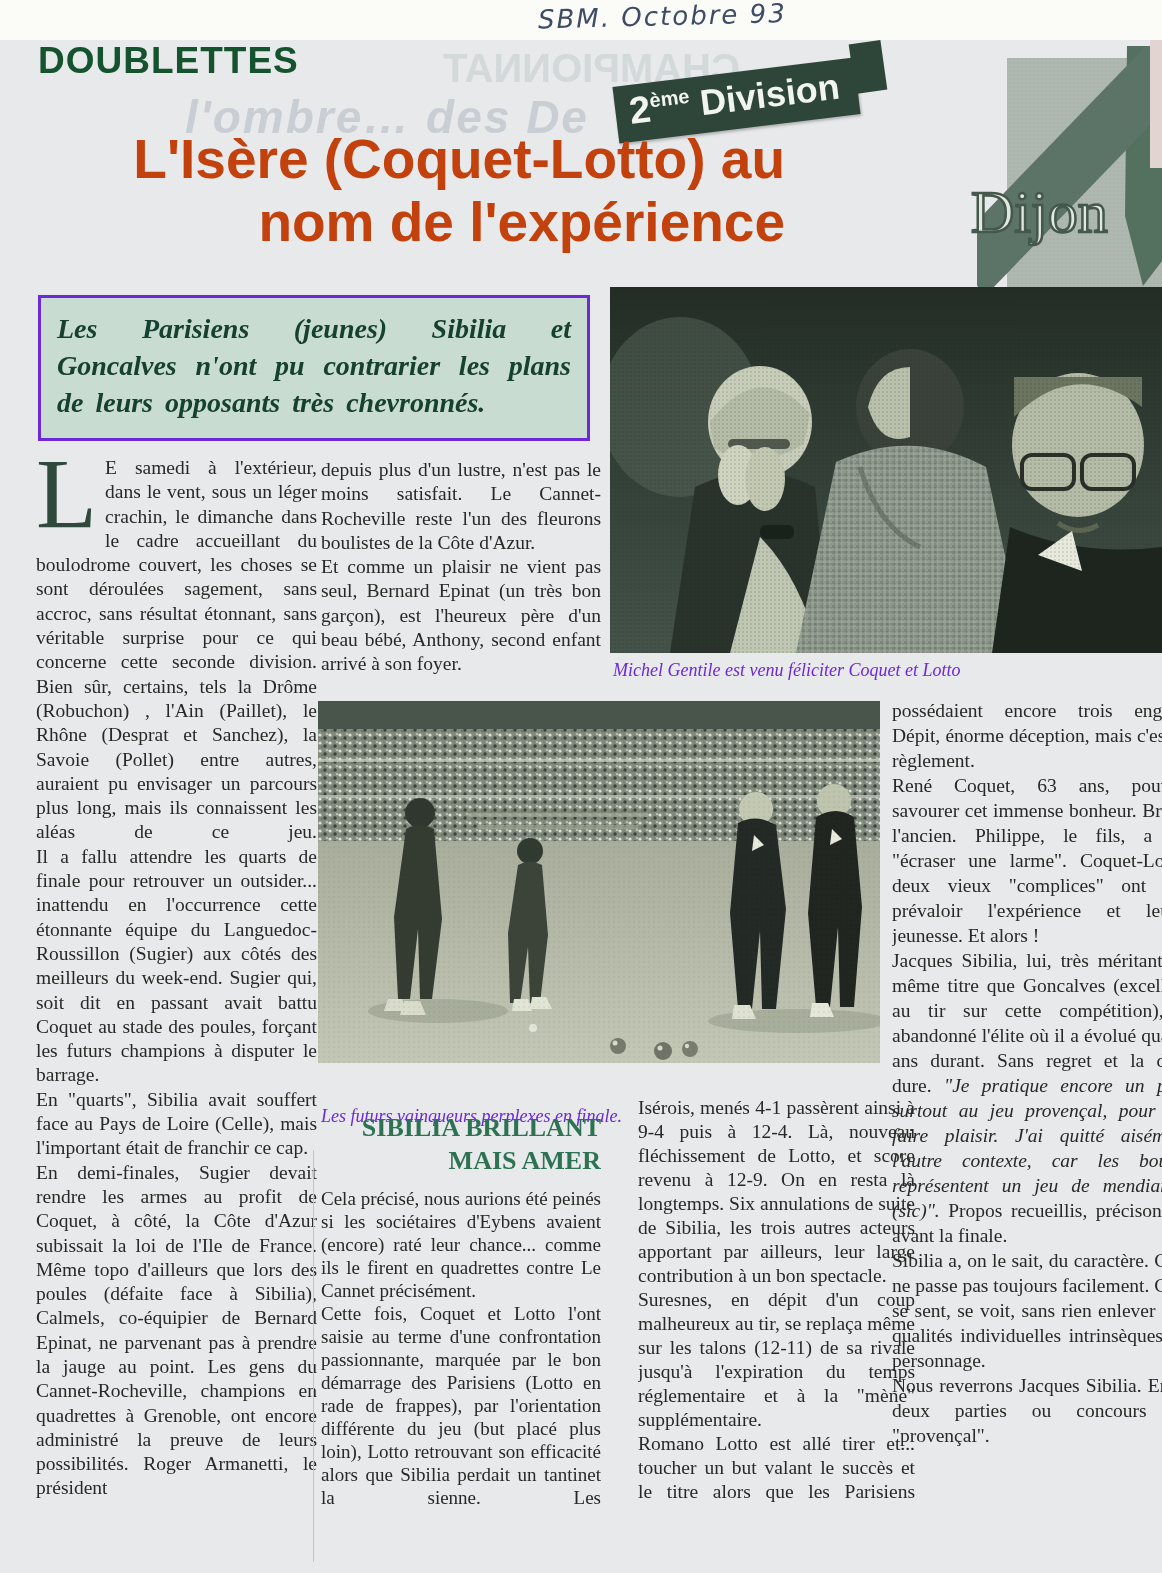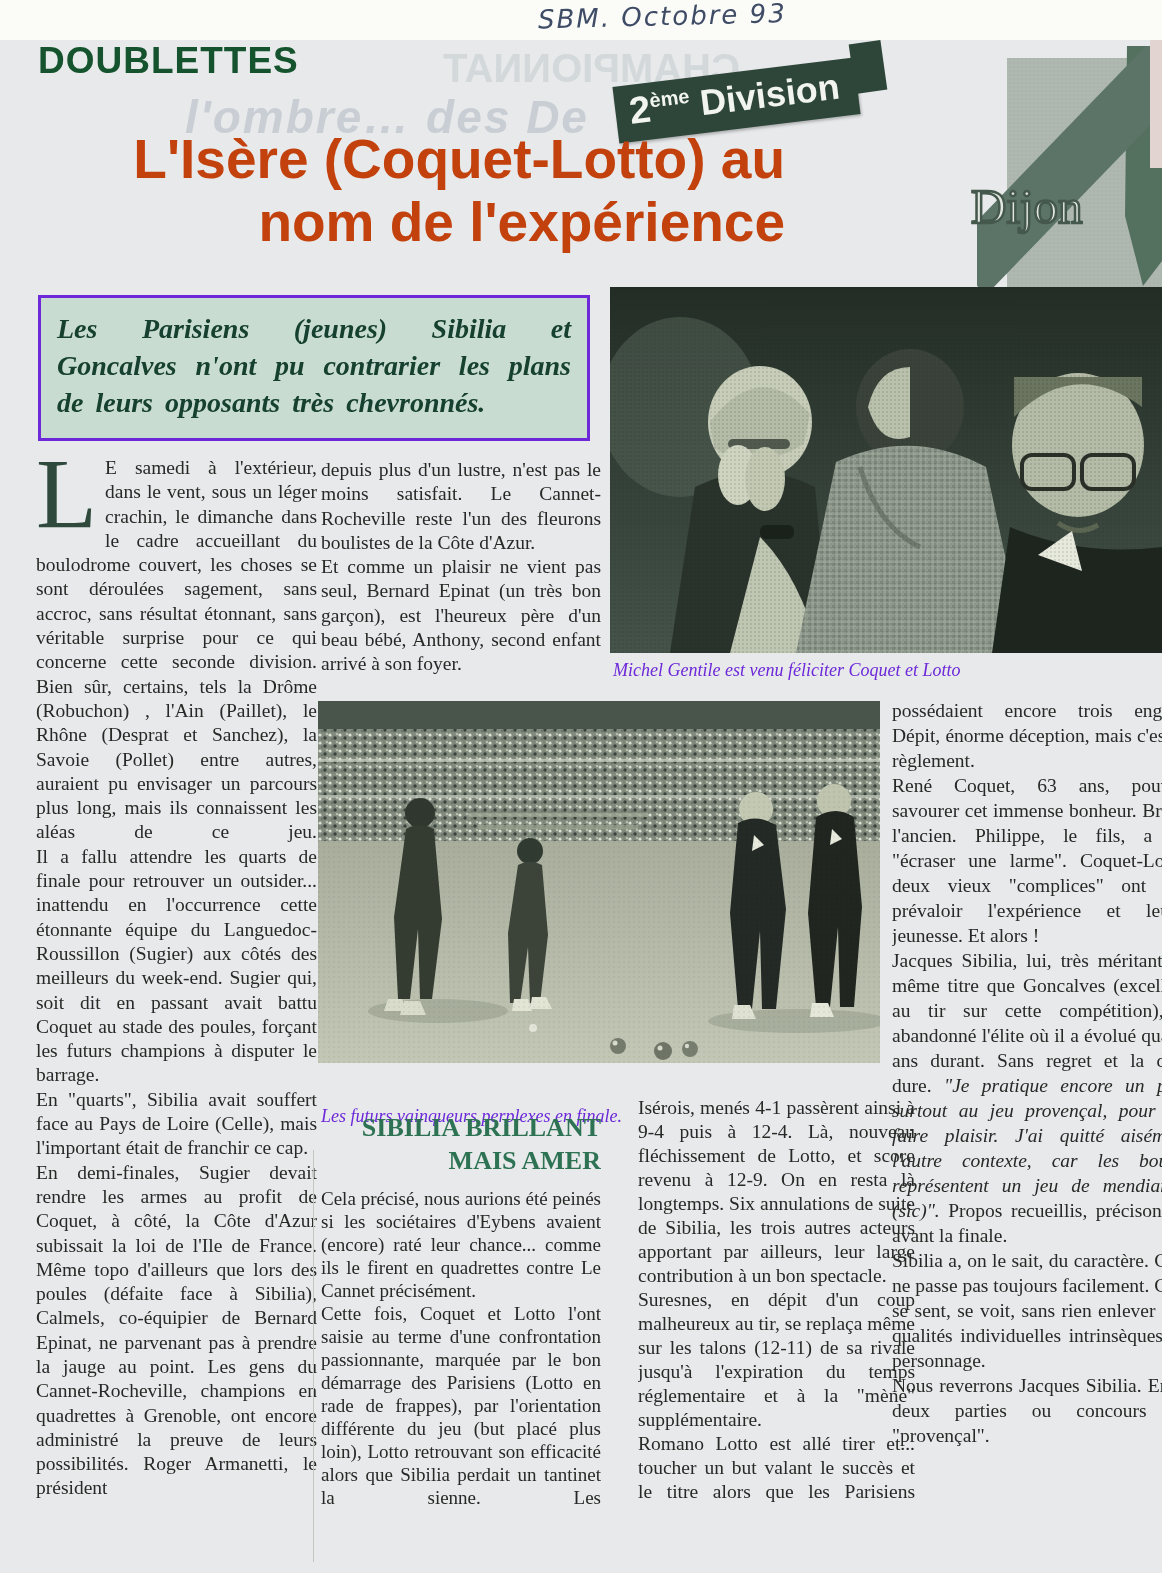--- a/index.html
+++ b/index.html
@@ -34,21 +34,21 @@
   #badge-corner{left:852px;top:42px;width:32px;height:50px;background:#2e463a;
         transform:rotate(-8deg);}
 
   
   #article-title{left:55px;top:128px;width:730px;text-align:right;
         font-family:"Liberation Sans",sans-serif;font-weight:900;font-size:55px;
         line-height:1.14;color:#c2410c;}
 
   
   #dijon-block{right:0;top:46px;width:185px;height:268px;}
-  #dijon-word{left:-6px;top:132px;font-family:"Liberation Serif",serif;font-size:49px;
+  #dijon-word{left:-6px;top:132px;font-family:"Liberation Serif",serif;font-size:60px;
         color:#e3e7e1;-webkit-text-stroke:2.5px #44584b;
         text-shadow:0 0 1px #44584b;white-space:nowrap;}
   #edge-strip{right:0;top:40px;width:12px;height:128px;background:#e2d5d1;}
 
   
   #lead-box{left:38px;top:295px;width:514px;background:#c9dcd2;border:3px solid #6d28d9;
         padding:12px 16px 16px 16px;}
   #lead-text{font-weight:bold;font-style:italic;font-size:28px;line-height:1.33;
         color:#16402f;text-align:justify;word-spacing:5px;}
 

